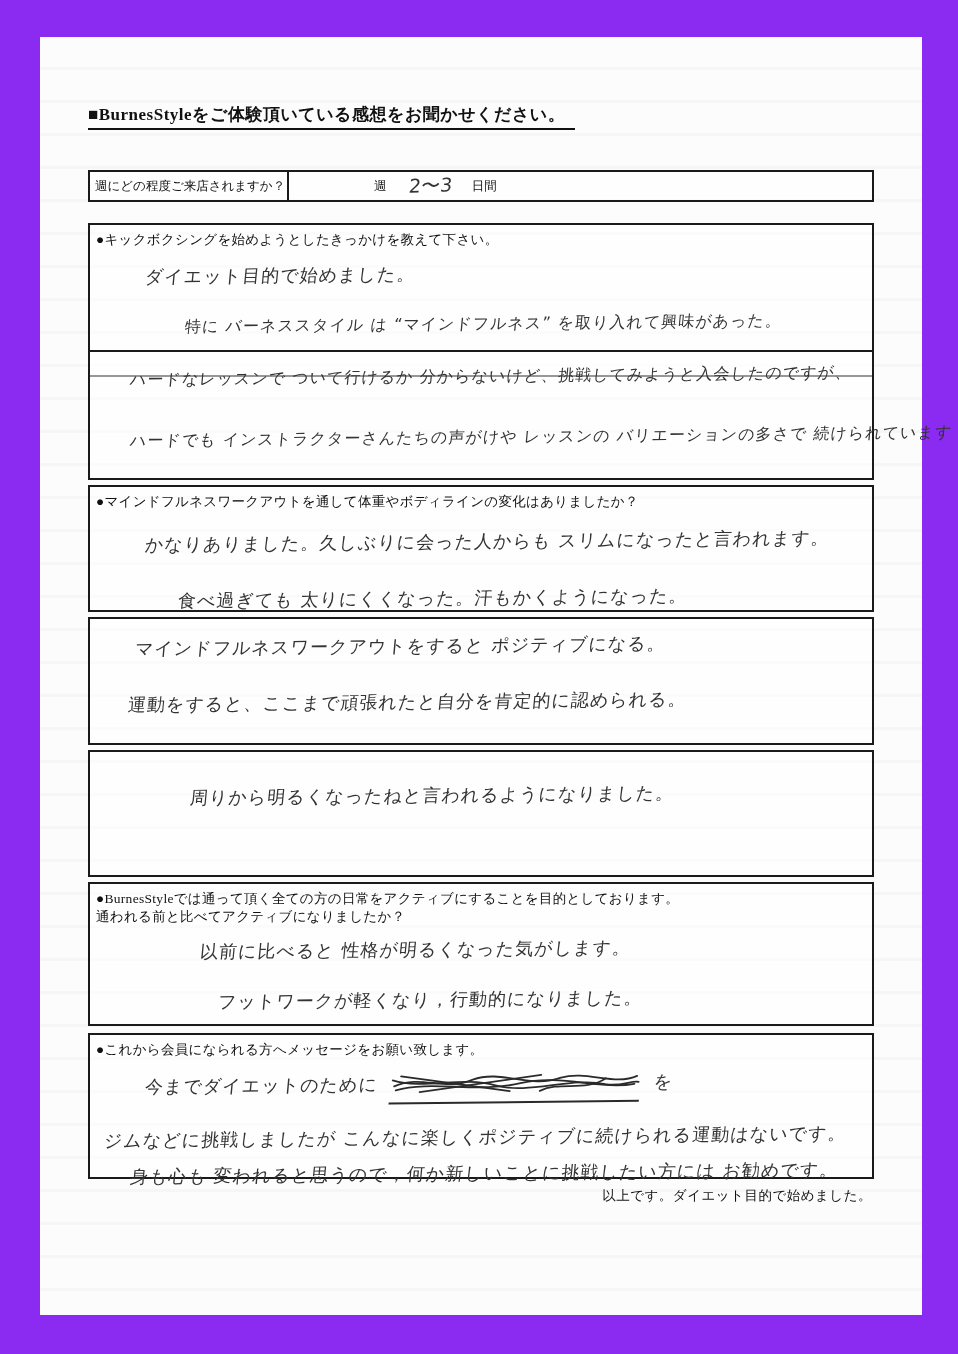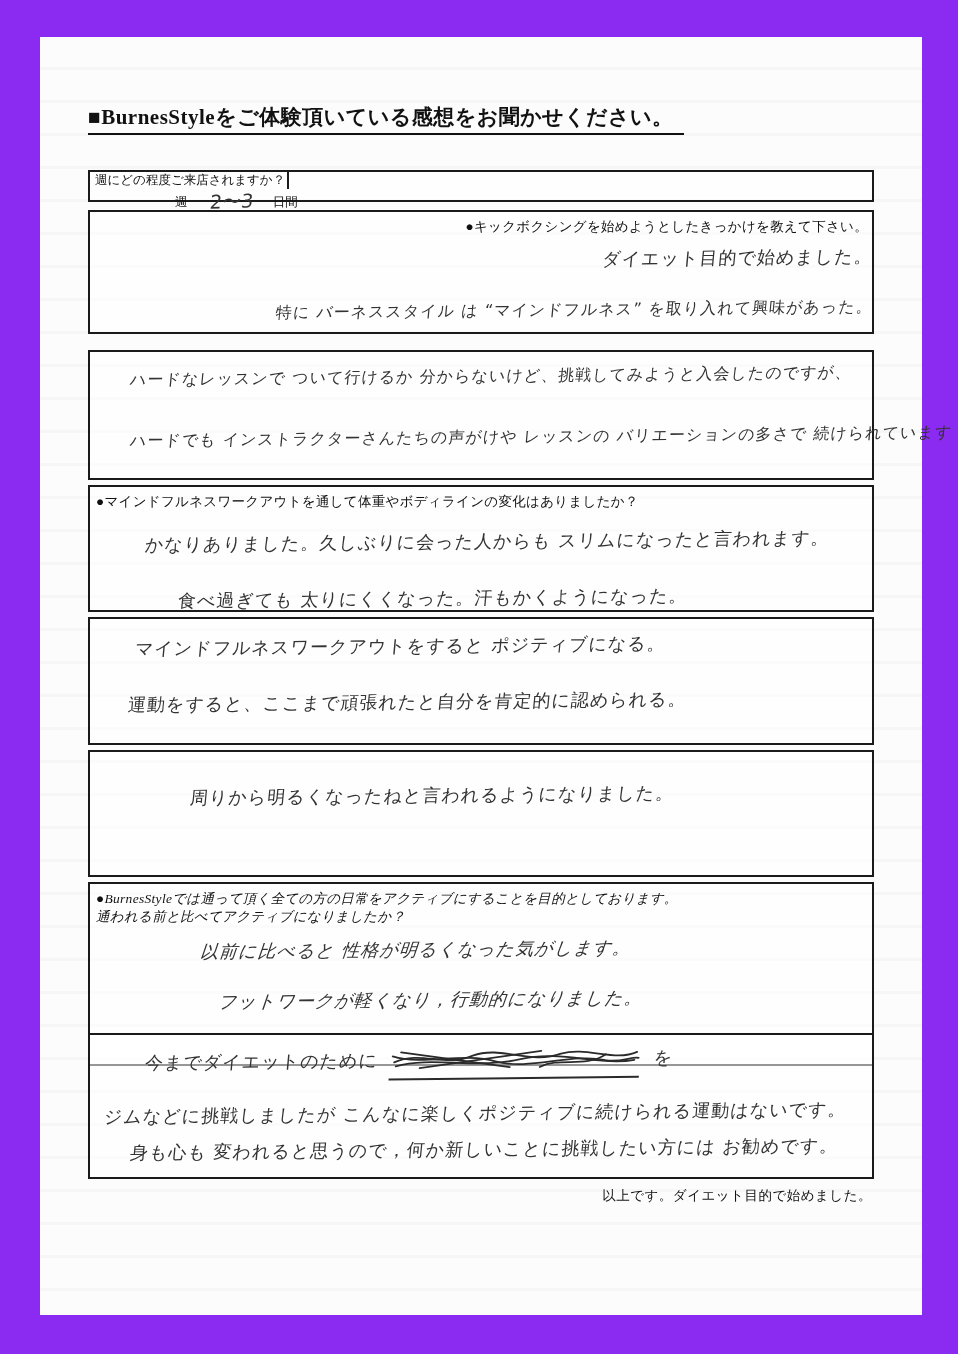--- a/index.html
+++ b/index.html
@@ -17,30 +17,29 @@
   }
   
   .paper::before{
     content:"";position:absolute;inset:0;pointer-events:none;
     background:repeating-linear-gradient(180deg,
       rgba(0,0,0,0) 0px, rgba(0,0,0,0) 30px,
       rgba(0,0,0,0.022) 30px, rgba(0,0,0,0.022) 33px);
   }
   .title{
     position:absolute;left:48px;top:66px;
-    font-size:21px;font-weight:bold;color:#111;
+    font-size:17px;font-weight:bold;color:#111;
     border-bottom:2px solid #111;
     padding-bottom:2px;padding-right:10px;
     letter-spacing:0.5px;
   }
   .freq-table{
     position:absolute;left:48px;top:133px;width:786px;height:32px;
     border:2px solid #1a1a1a;display:flex;box-sizing:border-box;
     background:rgba(255,255,255,0.6);
-    flex-direction:column;
   }
   .freq-label{
     width:199px;border-right:2px solid #1a1a1a;box-sizing:border-box;
     display:flex;align-items:center;padding-left:5px;
     font-size:12.5px;color:#111;
   }
   .freq-value{
     flex:1;display:flex;align-items:center;
     font-size:12.5px;color:#111;
   }
@@ -74,26 +73,26 @@
     display:inline-block;vertical-align:middle;
     margin:0 6px;position:relative;top:2px;
     border-bottom:2px solid #2a2a2a;
   }
   .footer{
     position:absolute;left:48px;top:1150px;width:784px;
     text-align:right;font-size:13.5px;color:#111;
     letter-spacing:0.5px;
   }
   
-  #box1{top:173px;height:124px;text-align:right;}
+  #box1{top:186px;height:154px;}
   #box2{top:313px;height:130px;}
   #box3{top:448px;height:127px;}
   #box4{top:580px;height:128px;}
   #box5{top:713px;height:127px;}
-  #box6{top:845px;height:184px;font-style:italic;}
+  #box6{top:845px;height:144px;}
   #box7{top:996px;height:146px;}
 </style>
 </head>
 <body>
 
 <div class="paper">
 
   <div class="title">■BurnesStyleをご体験頂いている感想をお聞かせください。</div>
 
   <div class="freq-table">
@@ -132,20 +131,21 @@
   </div>
 
   <div class="qbox" id="box6">
     <div class="question">●BurnesStyleでは通って頂く全ての方の日常をアクティブにすることを目的としております。</div>
     <div class="question cont">通われる前と比べてアクティブになりましたか？</div>
     <div class="hand big" style="margin:14px 0 0 110px;">以前に比べると 性格が明るくなった気がします。</div>
     <div class="hand big" style="margin:26px 0 0 128px;">フットワークが軽くなり，行動的になりました。</div>
   </div>
 
   <div class="qbox" id="box7">
+    <div class="question">●これから会員になられる方へメッセージをお願い致します。</div>
     <div class="hand big" style="margin:12px 0 0 55px;">
       <span>今までダイエットのために</span>
       <span class="scribble">
         <svg width="250" height="28" viewBox="0 0 250 28">
           <g fill="none" stroke="#2a2a2a" stroke-width="1.8" stroke-linecap="round">
             <path d="M4,16 C30,4 55,22 82,10 C110,0 140,20 170,9 C195,2 225,18 246,8"></path>
             <path d="M2,10 C35,20 70,6 105,16 C140,26 180,8 215,16 C230,19 242,12 248,14"></path>
             <path d="M6,20 C40,10 90,24 130,14 C170,5 210,22 244,16"></path>
             <path d="M10,6 L120,22"></path>
             <path d="M30,22 L150,6"></path>

